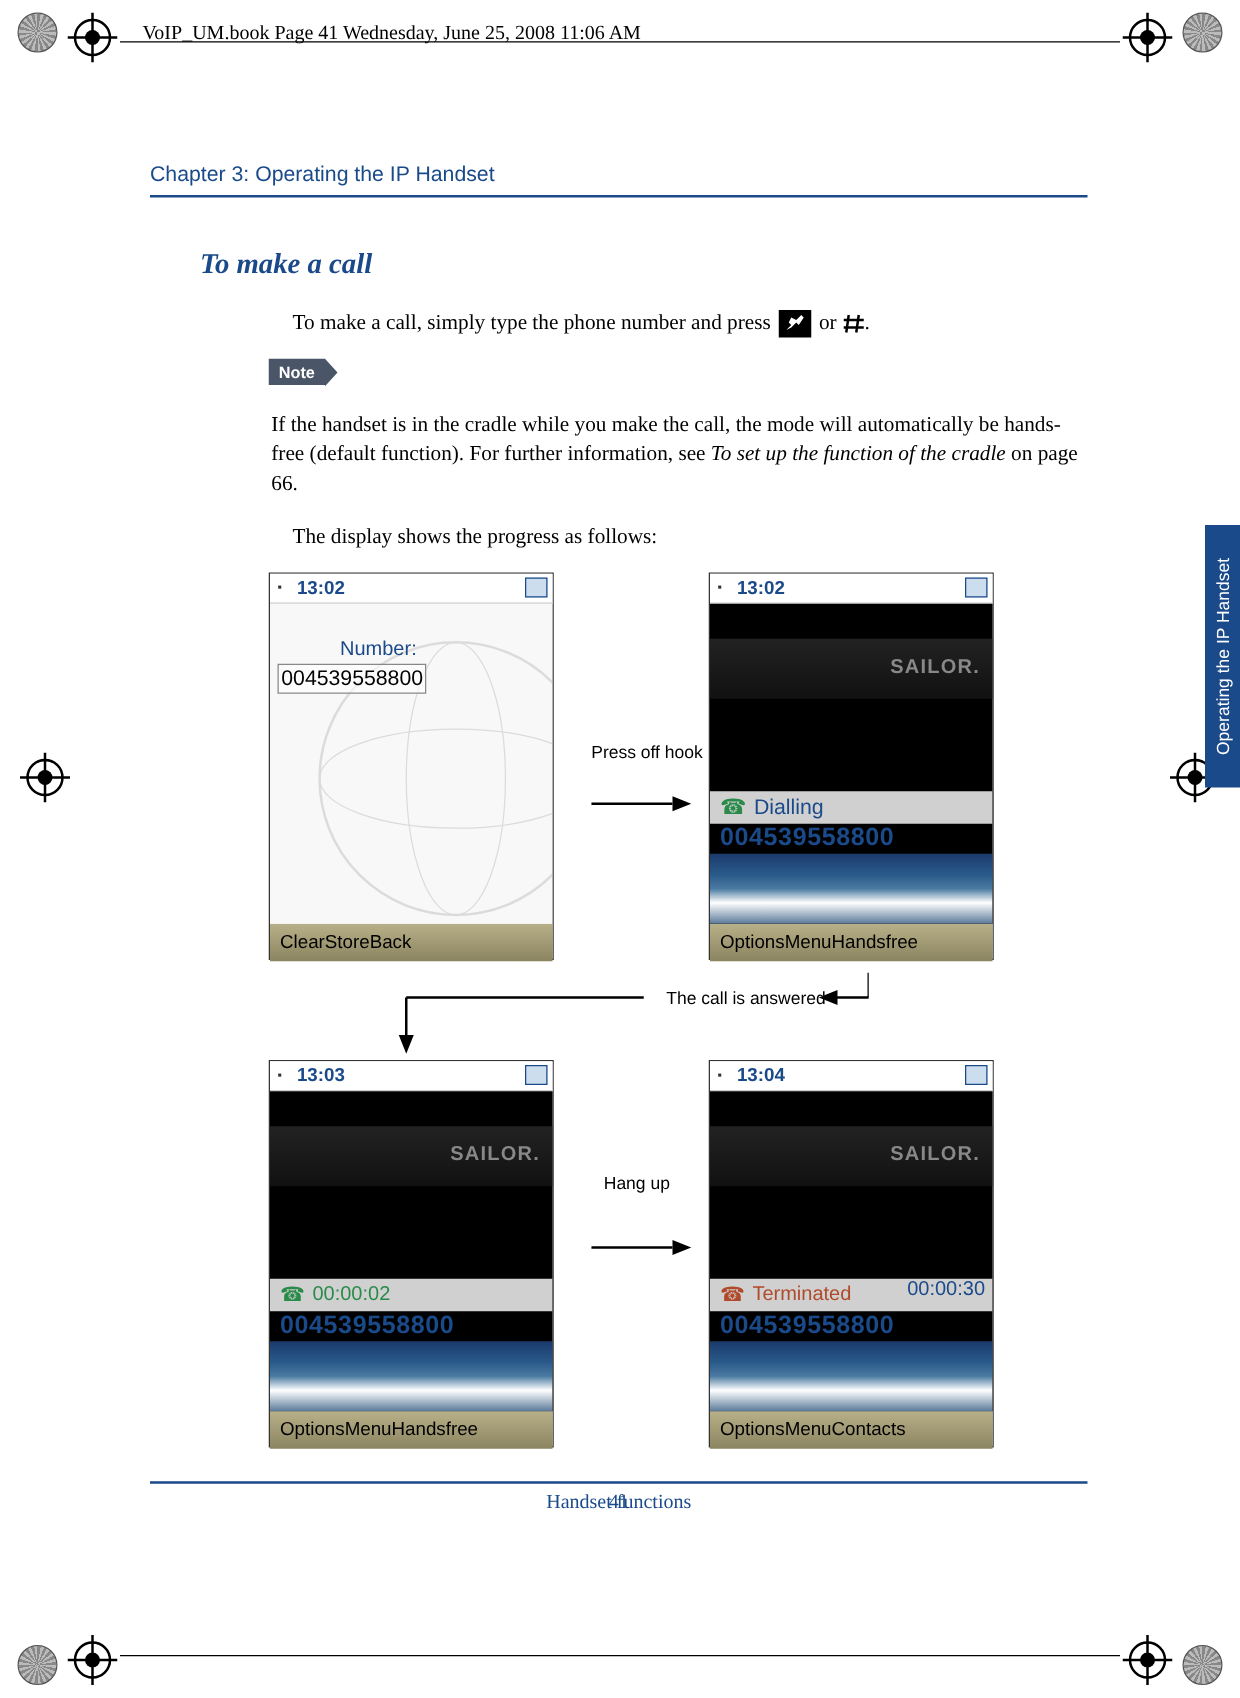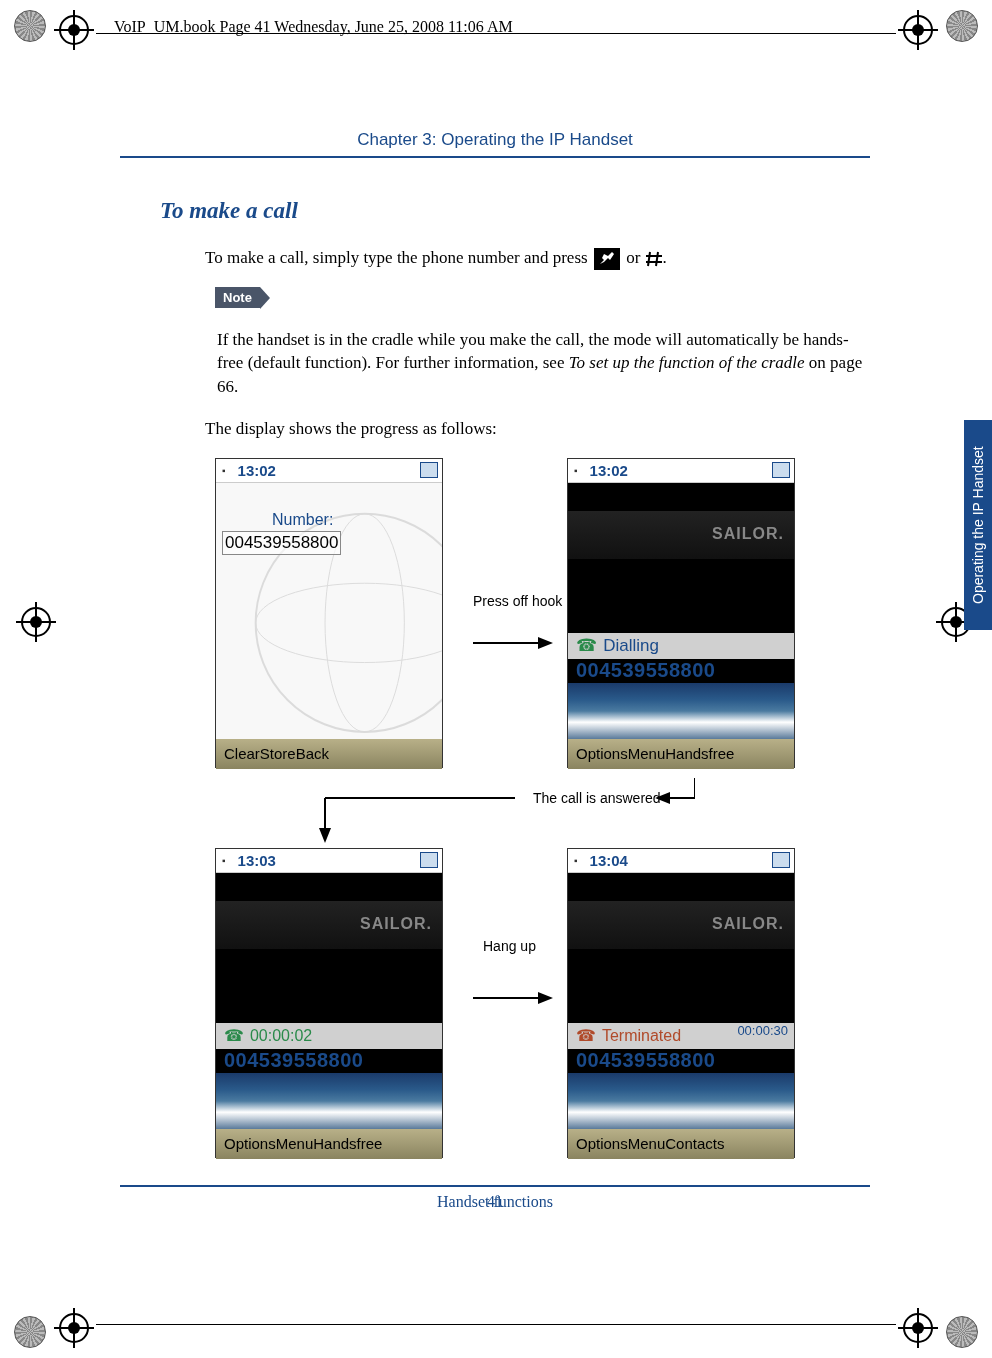--- a/index.html
+++ b/index.html
@@ -24,33 +24,33 @@
   }
   .header-text {
     position: absolute; top: 18px; left: 114px;
     font-family: 'Times New Roman', serif; font-size: 16px; color: #000;
   }
   .page {
     position: absolute;
     left: 120px; top: 130px; width: 750px;
   }
   .chapter-header {
-    text-align: center; color: #1a4a8a; font-size: 17px;
+    text-align: left; color: #1a4a8a; font-size: 17px;
     font-family: Verdana, Geneva, sans-serif;
     padding-bottom: 6px;
   }
   .rule { border: none; border-top: 2px solid #1a4a8a; margin-bottom: 40px; }
   .section-title {
     color: #1a4a8a; font-style: italic; font-weight: bold;
     font-family: Georgia, serif; font-size: 23px; margin-bottom: 22px;
     margin-left: 40px;
     margin-top: 34px;
   }
   .body-text {
-    font-size: 17px; line-height: 1.45; margin-left: 85px;
+    font-size: 17px; line-height: 1.45; margin-left: 114px;
     margin-bottom: 16px;
   }
   .inline-icon {
     display: inline-block; width: 26px; height: 22px; vertical-align: middle;
     background: #000; position: relative; margin: 0 2px;
   }
   .inline-icon svg { width: 100%; height: 100%; }
   .hash-icon {
     display: inline-block; width: 18px; height: 18px; vertical-align: middle;
     position: relative; font-weight: bold;
@@ -128,21 +128,21 @@
     position: absolute; top: 150px; left: 0; right: 0; height: 26px;
     background: #d0d0d0; color: #2a8a4a; font-size: 16px; padding: 2px 8px;
     display: flex; align-items: center; gap: 6px;
   }
   .term-band {
     position: absolute; top: 150px; left: 0; right: 0; height: 26px;
     background: #d0d0d0; font-size: 16px; padding: 2px 8px;
     display: flex; align-items: center; gap: 6px;
   }
   .term-left { color: #b04a2a; display:flex; align-items:center; gap:6px; }
-  .term-right { position:absolute; right:6px; top:0; color:#1a4a8a; font-size:13px; }
+  .term-right { position:absolute; right:6px; top:0; color:#1a4a8a; font-size:16px; }
   .ann-label { position: absolute; font-family: Arial, sans-serif; font-size: 14px; color: #000; }
   .arrow { position: absolute; }
 
   .side-tab {
     position: absolute; right: 0; top: 420px; width: 28px; height: 210px;
     background: #1a4a8a; color: #fff; font-size: 14px;
     display: flex; align-items: center; justify-content: center;
     writing-mode: vertical-rl; transform: rotate(180deg);
     font-family: Verdana, sans-serif;
   }

